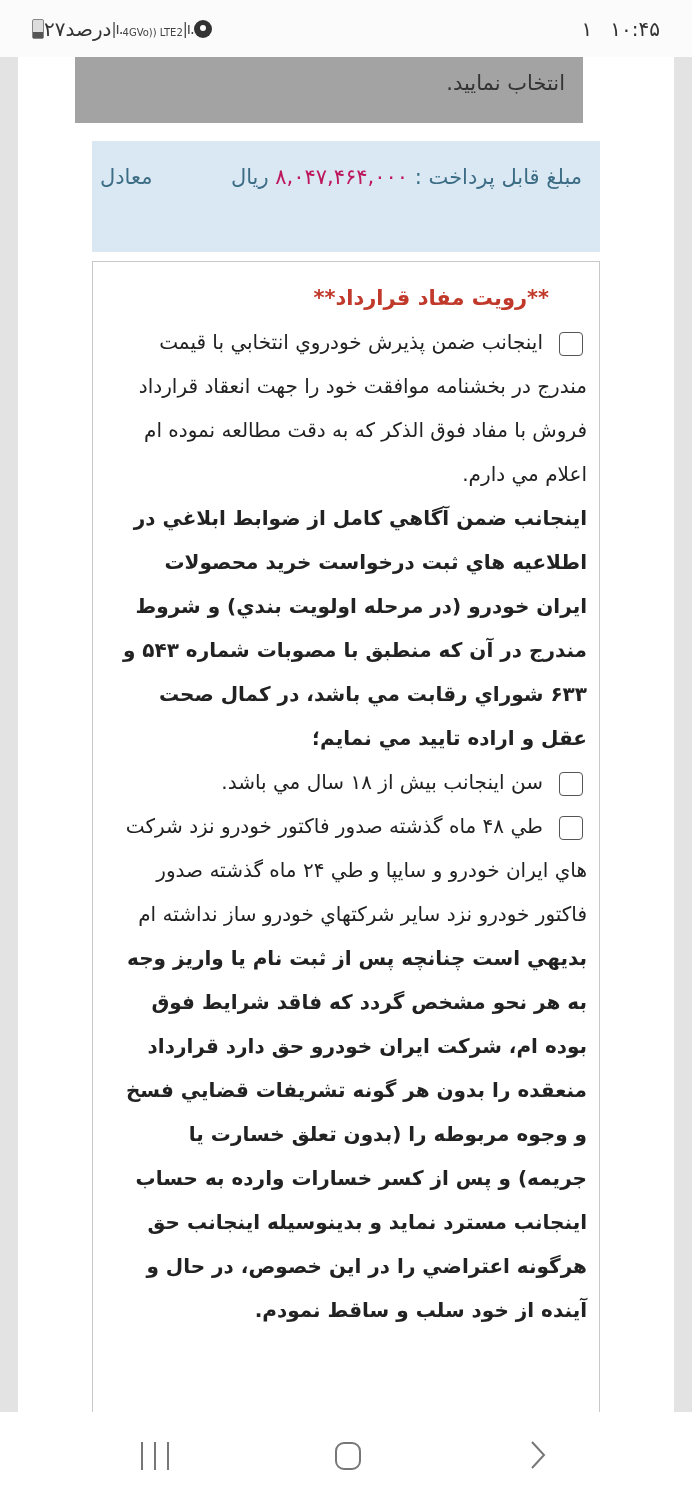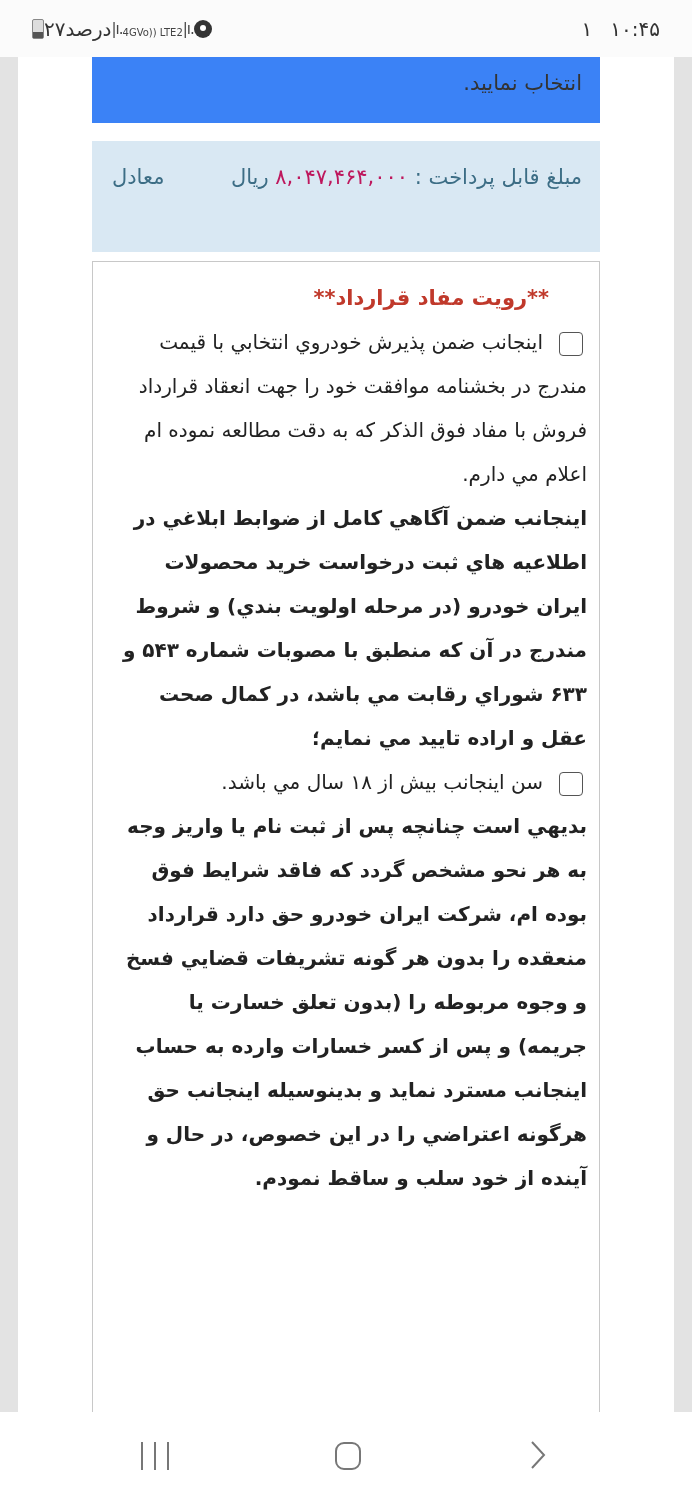--- a/index.html
+++ b/index.html
@@ -25,32 +25,32 @@
   .sb-right { display: flex; gap: 18px; font-size: 20px; color: #333; }
 
   .page {
     position: absolute; top: 57px; left: 18px; width: 656px; height: 1355px;
     background: #ffffff;
   }
   .edge-left { position: absolute; top: 57px; left: 0; width: 18px; height: 1355px; background: #e3e3e3; }
   .edge-right { position: absolute; top: 57px; right: 0; width: 18px; height: 1355px; background: #e3e3e3; }
 
   .info-box {
-    position: absolute; top: 57px; left: 92px; width: 508px; height: 66px;
-    background: #3b82f6; direction: rtl;
+    position: absolute; top: 57px; left: 75px; width: 508px; height: 66px;
+    background: #a3a3a3; direction: rtl;
   }
   .info-box .text { position: absolute; right: 18px; top: 14px; font-size: 21px; color: #333; }
 
   .amount-box {
     position: absolute; top: 141px; left: 92px; width: 508px; height: 111px;
     background: #d9e8f3; direction: rtl; box-sizing: border-box; padding: 14px 18px 0 18px;
     color: #3c6d85; font-size: 21px; line-height: 44px;
   }
   .amount-box .red { color: #be185d; }
-  .amount-box .equiv { position: absolute; left: 20px; top: 14px; }
+  .amount-box .equiv { position: absolute; left: 8px; top: 14px; }
 
   .contract-box {
     position: absolute; top: 261px; left: 92px; width: 508px; height: 1419px;
     border: 1px solid #c8c8c8; box-sizing: border-box; direction: rtl;
     padding: 14px 12px 0 21px; font-size: 20px; color: #222; line-height: 44px;
   }
   .title { color: #c0392b; font-weight: bold; font-size: 21px; padding-right: 38px; margin-bottom: 0; }
   .cb-para { position: relative; }
   .checkbox {
     display: inline-block; width: 24px; height: 24px; border: 1.5px solid #555; border-radius: 4px;
@@ -108,20 +108,23 @@
   <div class="cb-para">
     <span class="checkbox"></span><span>اينجانب ضمن پذيرش خودروي انتخابي با قيمت مندرج در بخشنامه موافقت خود را جهت انعقاد قرارداد فروش با مفاد فوق الذكر كه به دقت مطالعه نموده ام اعلام مي دارم.</span>
   </div>
 
   <div class="bold">اينجانب ضمن آگاهي كامل از ضوابط ابلاغي در اطلاعيه هاي ثبت درخواست خريد محصولات ايران خودرو (در مرحله اولويت بندي) و شروط مندرج در آن كه منطبق با مصوبات شماره ۵۴۳ و ۶۳۳ شوراي رقابت مي باشد، در كمال صحت عقل و اراده تاييد مي نمايم؛</div>
 
   <div class="cb-para">
     <span class="checkbox"></span><span>سن اينجانب بيش از ۱۸ سال مي باشد.</span>
   </div>
 
+  <div class="cb-para">
+    <span class="checkbox"></span><span>طي ۴۸ ماه گذشته صدور فاكتور خودرو نزد شركت هاي ايران خودرو و سايپا و طي ۲۴ ماه گذشته صدور فاكتور خودرو نزد ساير شركتهاي خودرو ساز نداشته ام</span>
+  </div>
 
   <div class="bold">بديهي است چنانچه پس از ثبت نام يا واريز وجه به هر نحو مشخص گردد كه فاقد شرايط فوق بوده ام، شركت ايران خودرو حق دارد قرارداد منعقده را بدون هر گونه تشريفات قضايي فسخ و وجوه مربوطه را (بدون تعلق خسارت يا جريمه) و پس از كسر خسارات وارده به حساب اينجانب مسترد نمايد و بدينوسيله اينجانب حق هرگونه اعتراضي را در اين خصوص، در حال و آينده از خود سلب و ساقط نمودم.</div>
 </div>
 
 <div class="nav-bar">
   <div class="nav-recent">
       <span></span>
       <span></span>
       <span></span>
     </div>

